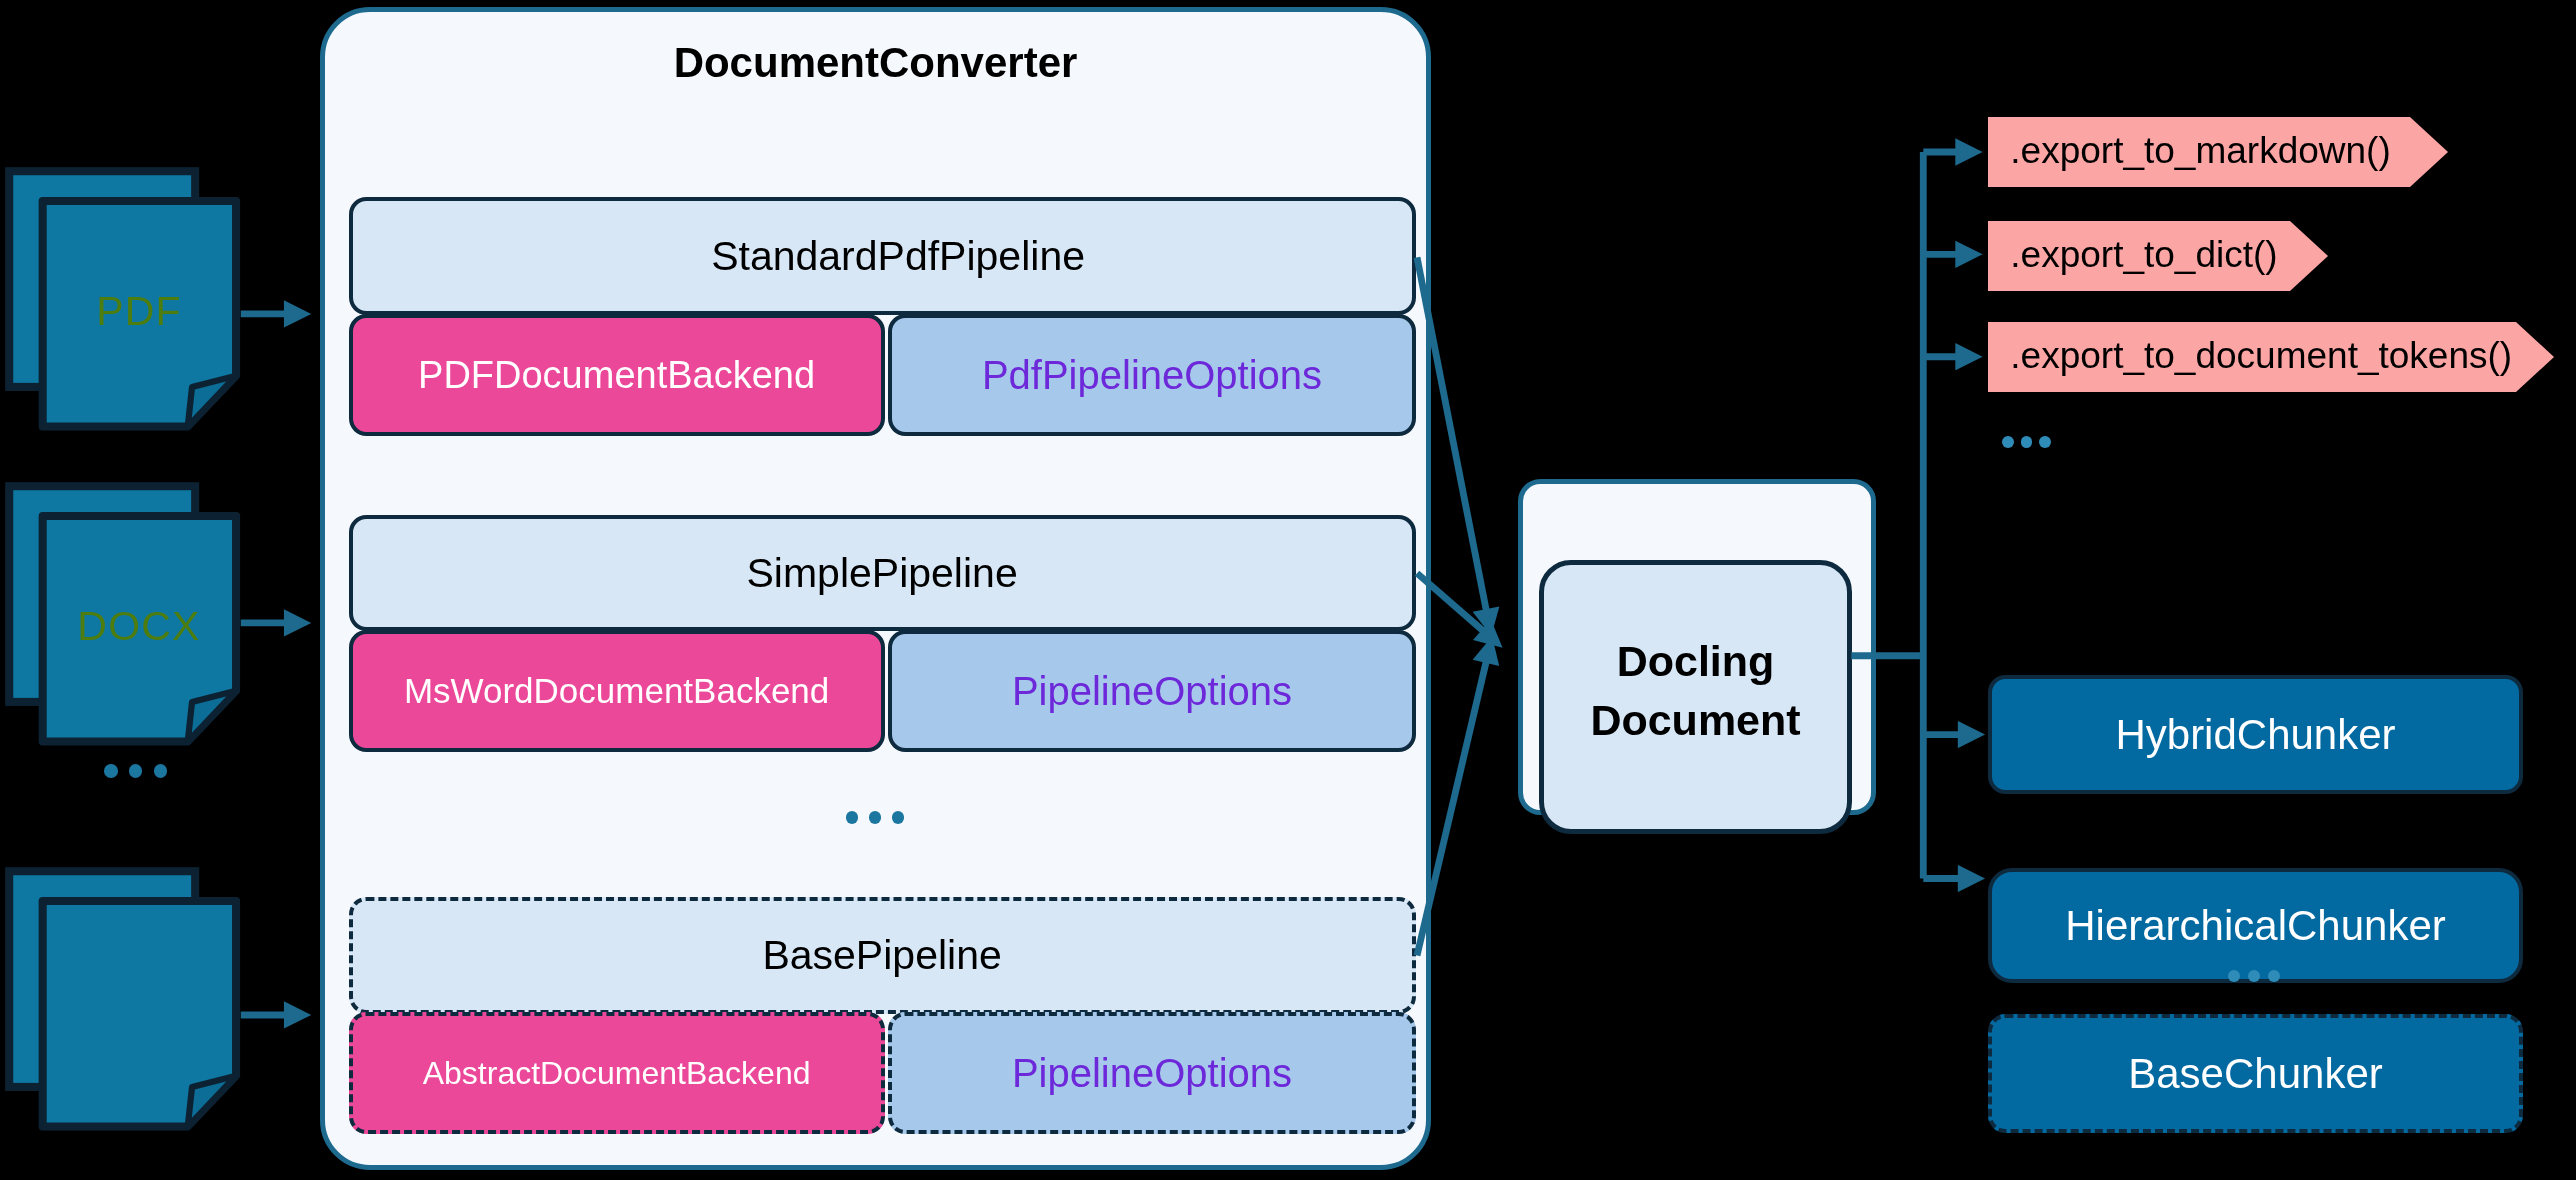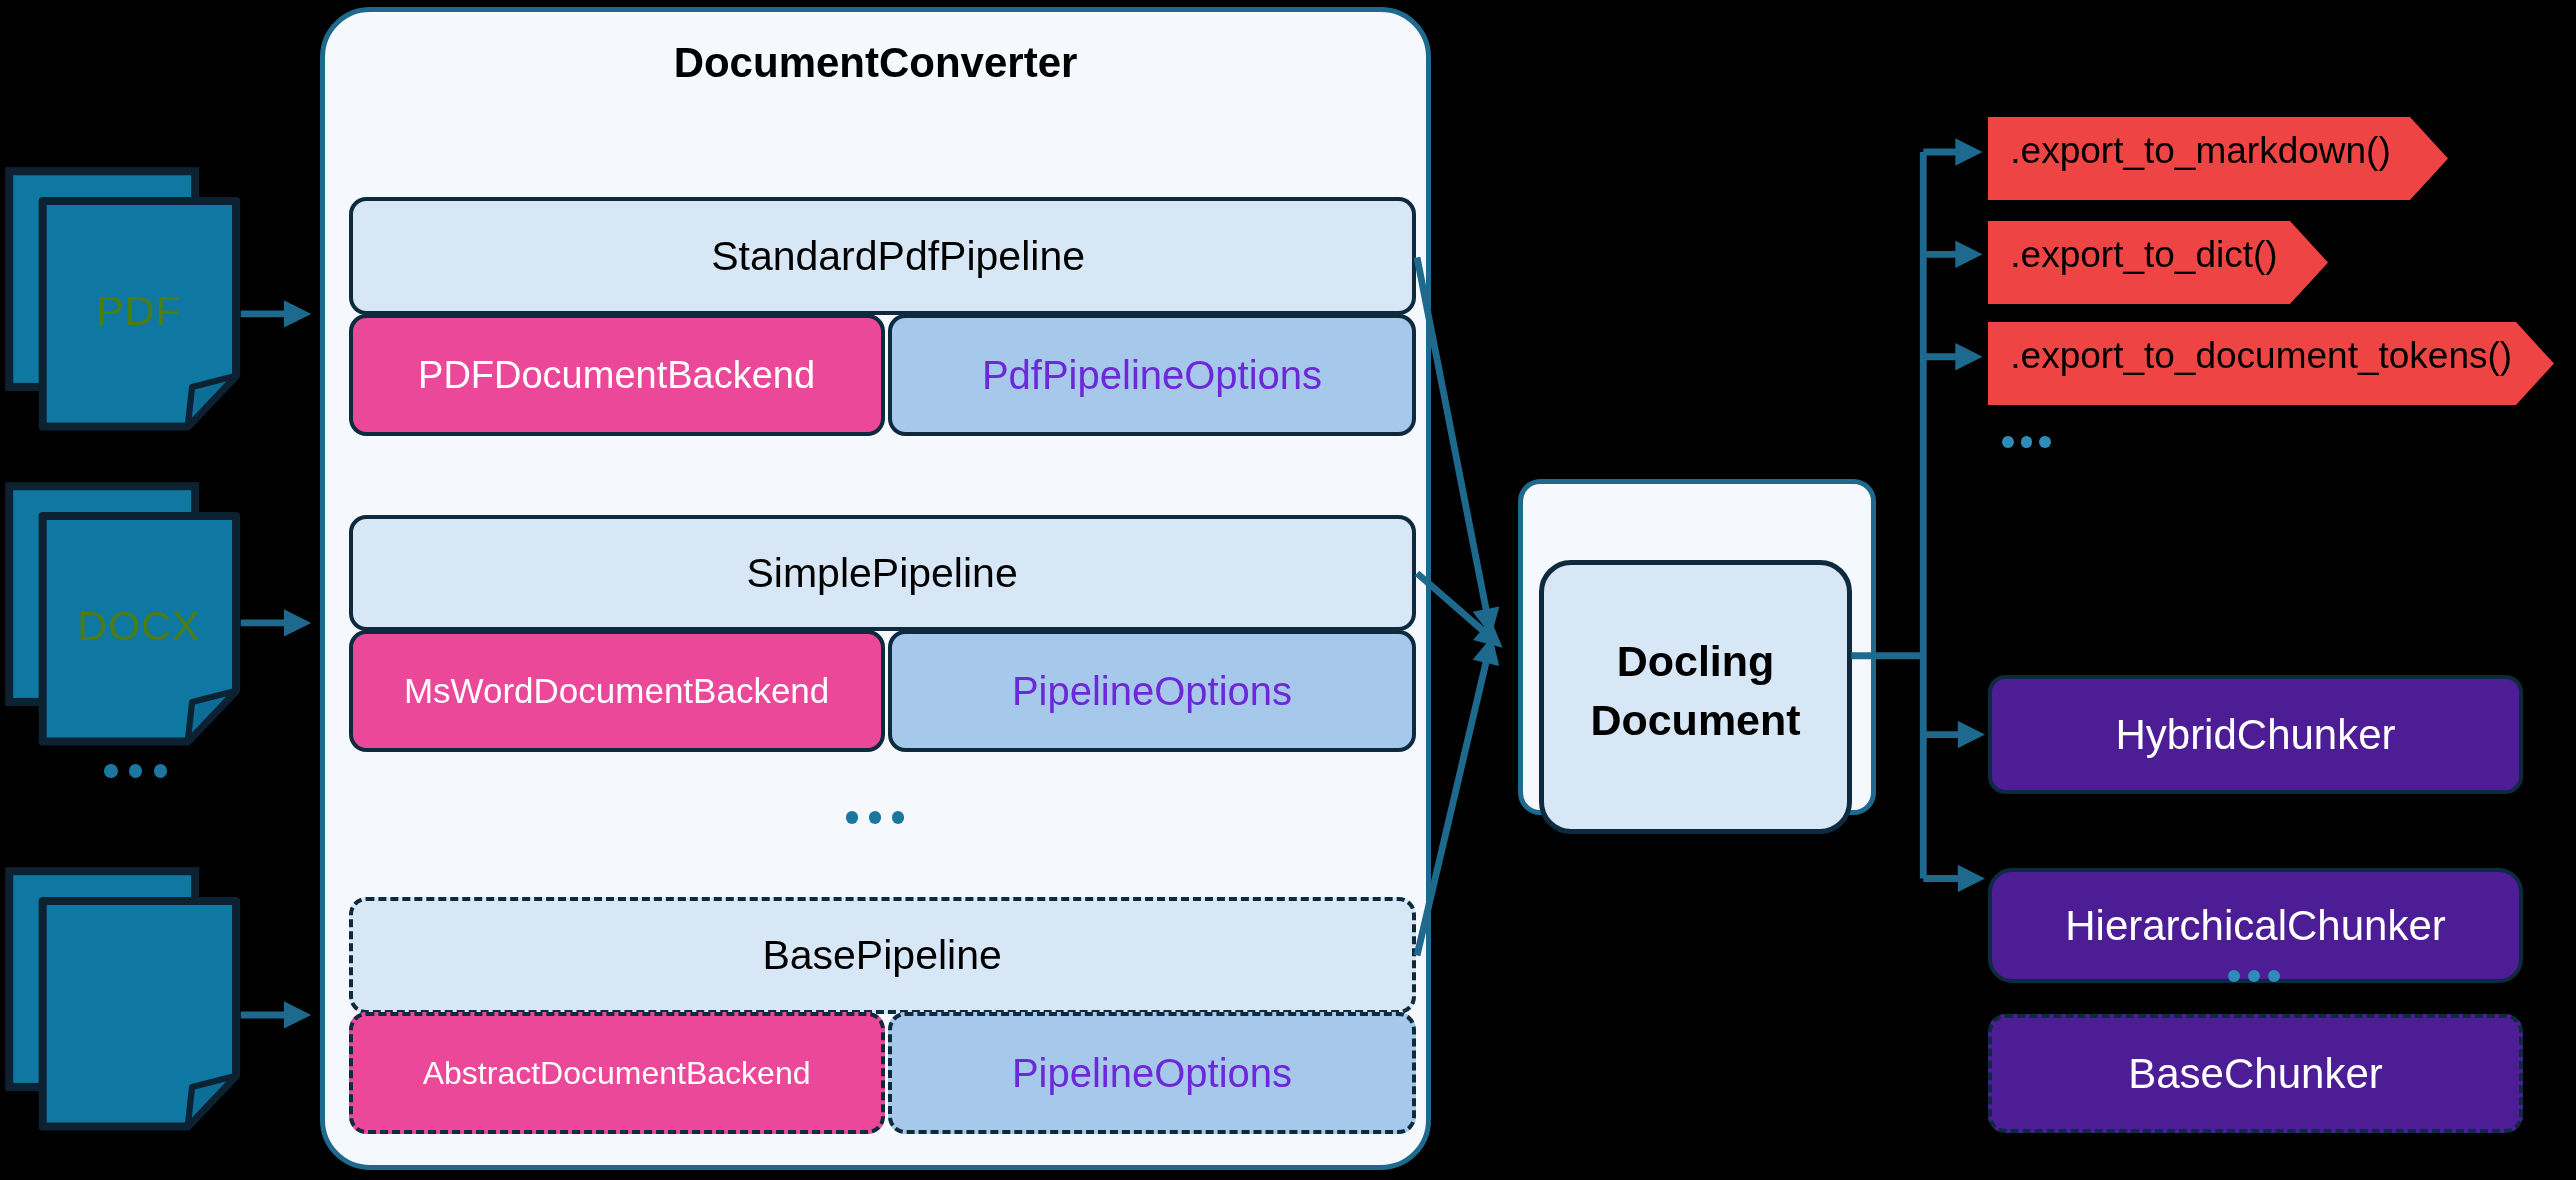--- a/index.html
+++ b/index.html
@@ -82,32 +82,32 @@
   }
   #docling{
     position:absolute;left:16px;top:76px;width:313px;height:274px;
     background:#d7e7f6;border:5px solid #0e2a3e;border-radius:32px;box-sizing:border-box;
     display:flex;flex-direction:column;align-items:center;justify-content:center;
     font-weight:bold;font-size:43px;line-height:59px;color:#000;padding-bottom:11.2px;
   }
 
   
   .tag{
-    position:absolute;left:1988px;height:83px;background:#ef4444;color:#000;
+    position:absolute;left:1988px;height:70px;background:#fca5a5;color:#000;
     font-size:37px;line-height:68px;padding-left:22.3px;box-sizing:border-box;
     clip-path:polygon(0 0, calc(100% - 38px) 0, 100% 50%, calc(100% - 38px) 100%, 0 100%);
     white-space:nowrap;
   }
   #tag-md{top:117px;width:460px;}
   #tag-dict{top:221px;width:340px;}
   #tag-tokens{top:322px;width:566px;}
 
   
   .chunker{
-    position:absolute;left:1988px;width:535px;background:#4c1d95;
+    position:absolute;left:1988px;width:535px;background:#0369a1;
     border:4.3px solid #0e2a3e;border-radius:17.4px;box-sizing:border-box;
     display:flex;align-items:center;justify-content:center;color:#fff;font-size:42px;
   }
   #chunk-hybrid{top:675px;height:119px;}
   #chunk-hier{top:868px;height:115px;border-radius:24px;}
   #chunk-base{top:1014px;height:119px;border-style:dashed;}
 
   
   #wires{position:absolute;inset:0;pointer-events:none;}
   .wire{stroke:#1d6a8e;stroke-width:11;fill:none;}

